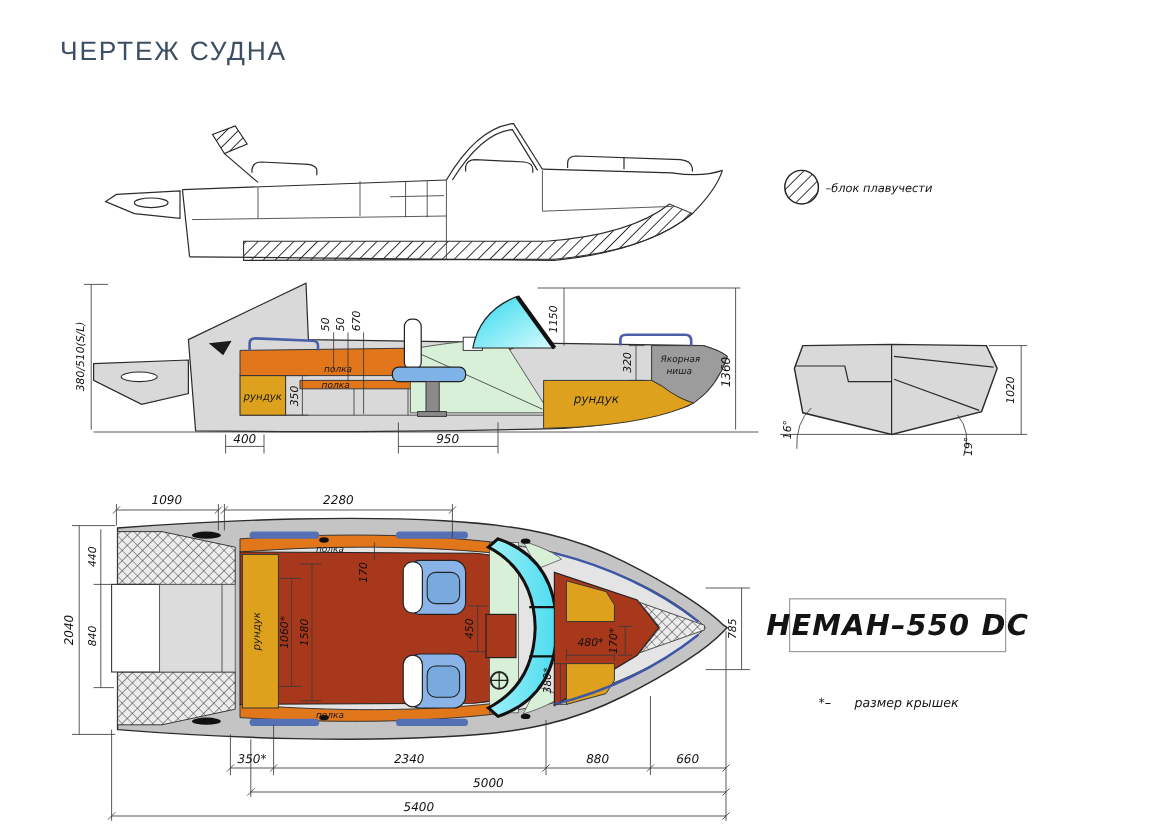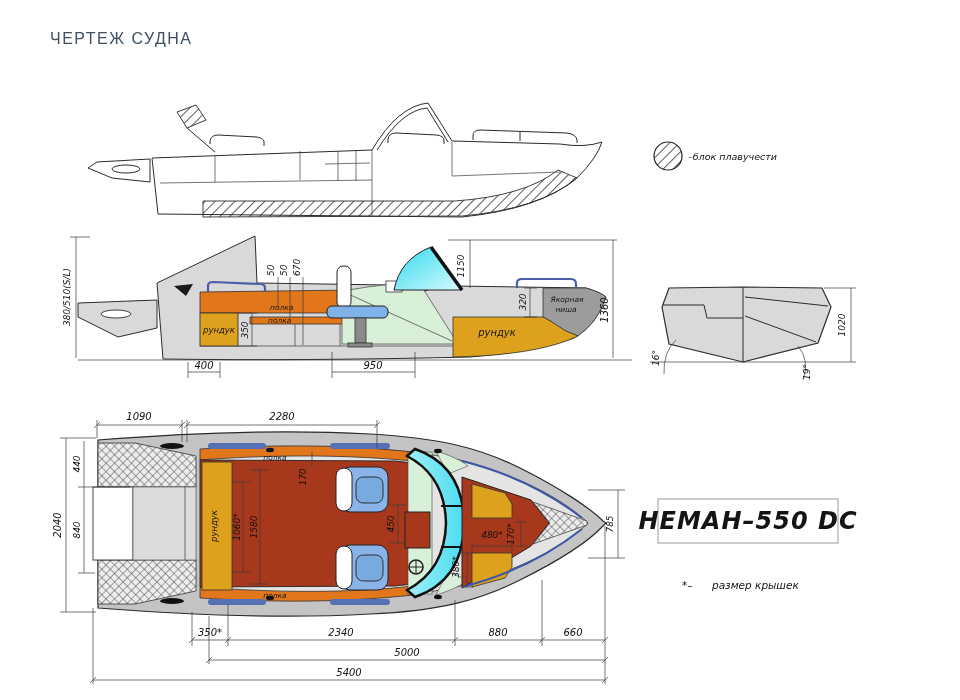--- a/index.html
+++ b/index.html
@@ -1,18 +1,18 @@
 <!DOCTYPE html>
 <html><head>
 <meta charset="utf-8">
 <style>
   html,body{margin:0;padding:0;background:#fff;}
   .page{position:relative;width:960px;height:700px;background:#fff;overflow:hidden;
         font-family:"Liberation Sans",sans-serif;}
-  .page-title{position:absolute;left:50px;top:30px;font-size:16px;font-weight:500;
+  .page-title{position:absolute;left:50px;top:30px;font-size:22px;font-weight:500;
         letter-spacing:1.5px;color:#3d4f63;}
   svg{position:absolute;left:0;top:0;}
   .dim{font:italic 9px "DejaVu Sans",sans-serif;fill:#111;}
   .dimb{font:italic 10px "DejaVu Sans",sans-serif;fill:#111;}
   .lbl{font:italic 7.5px "DejaVu Sans",sans-serif;fill:#181818;}
   .lbl2{font:italic 10px "DejaVu Sans",sans-serif;fill:#181818;}
   .lbl3{font:italic 8.5px "DejaVu Sans",sans-serif;fill:#181818;}
   .legendtxt{font:italic 9.5px "DejaVu Sans",sans-serif;fill:#111;}
   .modeltxt{font:italic 600 24px "DejaVu Sans",sans-serif;fill:#141414;letter-spacing:1px;}
   .notetxt{font:italic 10.5px "DejaVu Sans",sans-serif;fill:#141414;}

